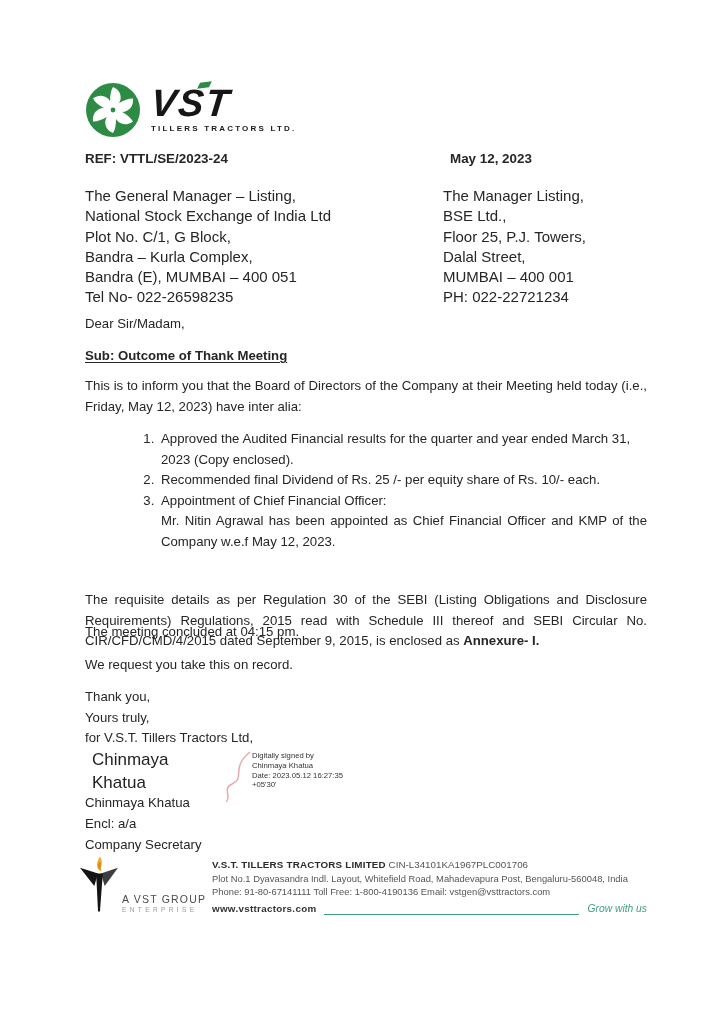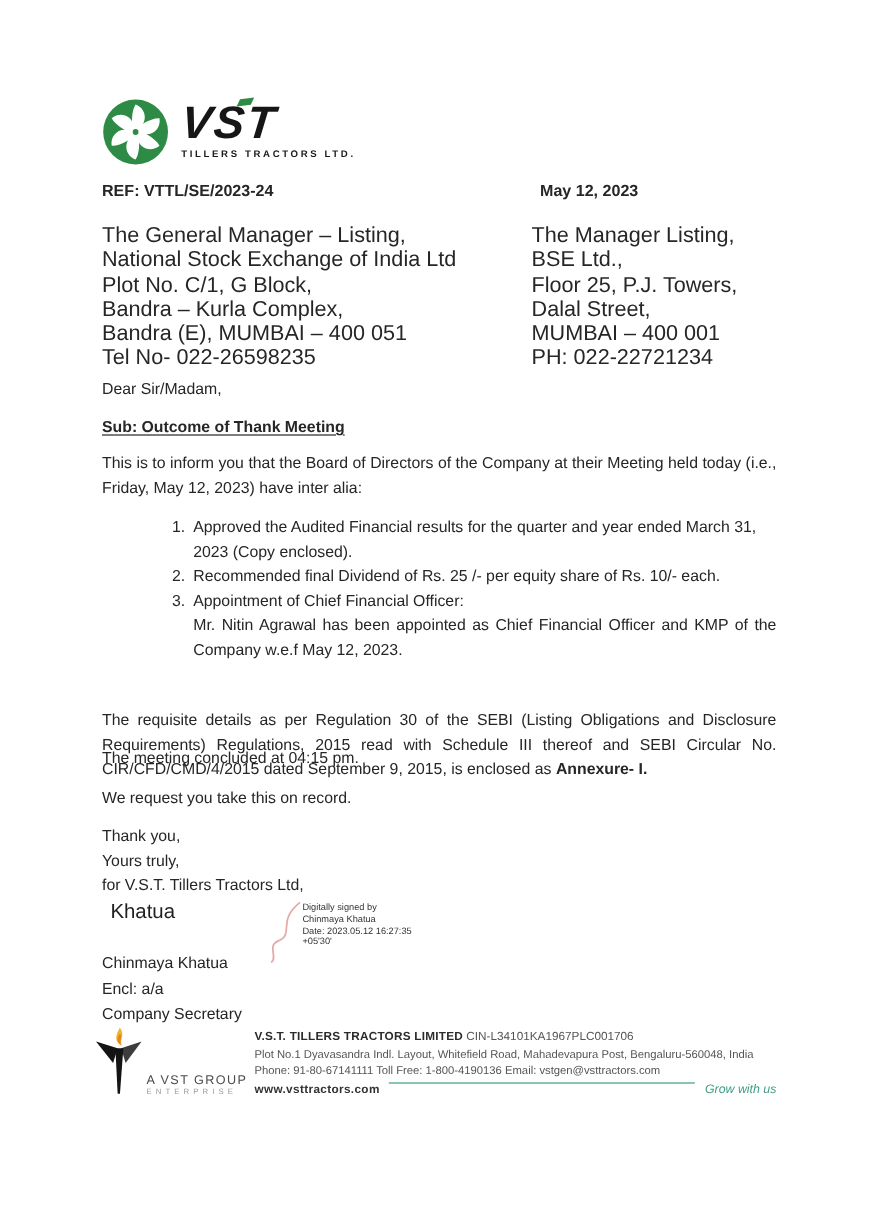--- a/index.html
+++ b/index.html
@@ -11,21 +11,21 @@
   .logo-block { position:absolute; left:85px; top:82px; display:flex; align-items:flex-start; gap:10px; }
   .wordmark-wrap { position:relative; padding-top:2px; }
   .vst-text { display:inline-block; font-size:38px; font-weight:bold; font-style:italic;
               letter-spacing:2px; transform:skewX(-6deg); color:#161616; line-height:38px; }
   .vst-leaf { position:absolute; width:11px; height:6px; background:#2e8b45; transform:skewX(-32deg) rotate(-8deg); top:0px; left:48px; }
   .vst-sub { font-size:8px; font-weight:bold; letter-spacing:2.2px; color:#1a1a1a; margin-top:2px; }
   
   .abs { position:absolute; left:85px; width:562px; font-size:13.2px; line-height:20.5px; }
   .ref-row { top:149px; font-weight:bold; font-size:13.4px; }
   .ref-date { position:absolute; left:365px; top:0; }
-  .addr { position:absolute; top:186px; font-size:18px; line-height:20.3px; width:340px; }
+  .addr { position:absolute; top:186px; font-size:15px; line-height:20.3px; width:340px; }
   .addr-left { left:85px; }
   .addr-right { left:443px; width:220px; }
   .salutation { top:314px; }
   .subject { top:346px; font-weight:bold; text-decoration:underline; text-underline-offset:2px; }
   .intro { top:376px; text-align:justify; }
   .list-block { top:429px; }
   .list-block ol { margin:0; padding-left:41px; }
   .list-block li { padding-left:3px;margin-left:32px; }
   .just { text-align:justify; }
   .regulation { top:556px; text-align:justify;margin-top:34px; }
@@ -40,21 +40,21 @@
   .sign-block { top:792px; line-height:21px; }
   
   .footer { position:absolute; left:80px; top:855px; width:567px; display:flex; gap:14px; }
   .group-logo { display:flex; align-items:flex-end; gap:4px; width:118px; flex:none; padding-bottom:8px; }
   .group-text { padding-bottom:4px; }
   .group-name { font-size:10.5px; color:#4a4a4a; letter-spacing:1.2px; white-space:nowrap; }
   .group-sub { font-size:6.5px; color:#9a9a9a; letter-spacing:3.4px; margin-top:1px; }
   .footer-info { flex:1; font-size:9.4px; color:#555555; line-height:13.6px; padding-top:3px; }
   .company-line { font-size:9.8px; }
   .company-bold { font-weight:bold; color:#2b2b2b; letter-spacing:0.2px; }
-  .web-row { display:flex; align-items:flex-start; gap:8px; margin-top:3px; }
+  .web-row { display:flex; align-items:flex-end; gap:8px; margin-top:3px; }
   .web { font-weight:bold; color:#333333; font-size:9.8px; letter-spacing:0.3px; }
   .divider { flex:1; height:1.5px; background:#3f9e85; }
   .tagline { font-style:italic; color:#3f9e85; font-size:10.3px; }
 </style>
 </head>
 <body>
 
 <div class="page">
 
   <div class="logo-block">
@@ -130,20 +130,21 @@
   <div class="abs record">We request you take this on record.</div>
 
   <div class="abs closing">
     <div>Thank you,</div>
     <div>Yours truly,</div>
     <div>for V.S.T. Tillers Tractors Ltd,</div>
   </div>
 
   <div class="sig-area">
     <div class="sig-name">
+      <div>Chinmaya</div>
       <div>Khatua</div>
     </div>
     <span class="sig-flourish">
       <svg width="34" height="54" viewBox="0 0 34 54">
         <path d="M30 2 C 10 18, 26 28, 12 34 C 2 38, 12 48, 6 52" stroke="#d98f8f" stroke-width="1.5" fill="none" opacity="0.75"></path>
       </svg>
     </span>
     <div class="sig-details">
       <div>Digitally signed by</div>
       <div>Chinmaya Khatua</div>

